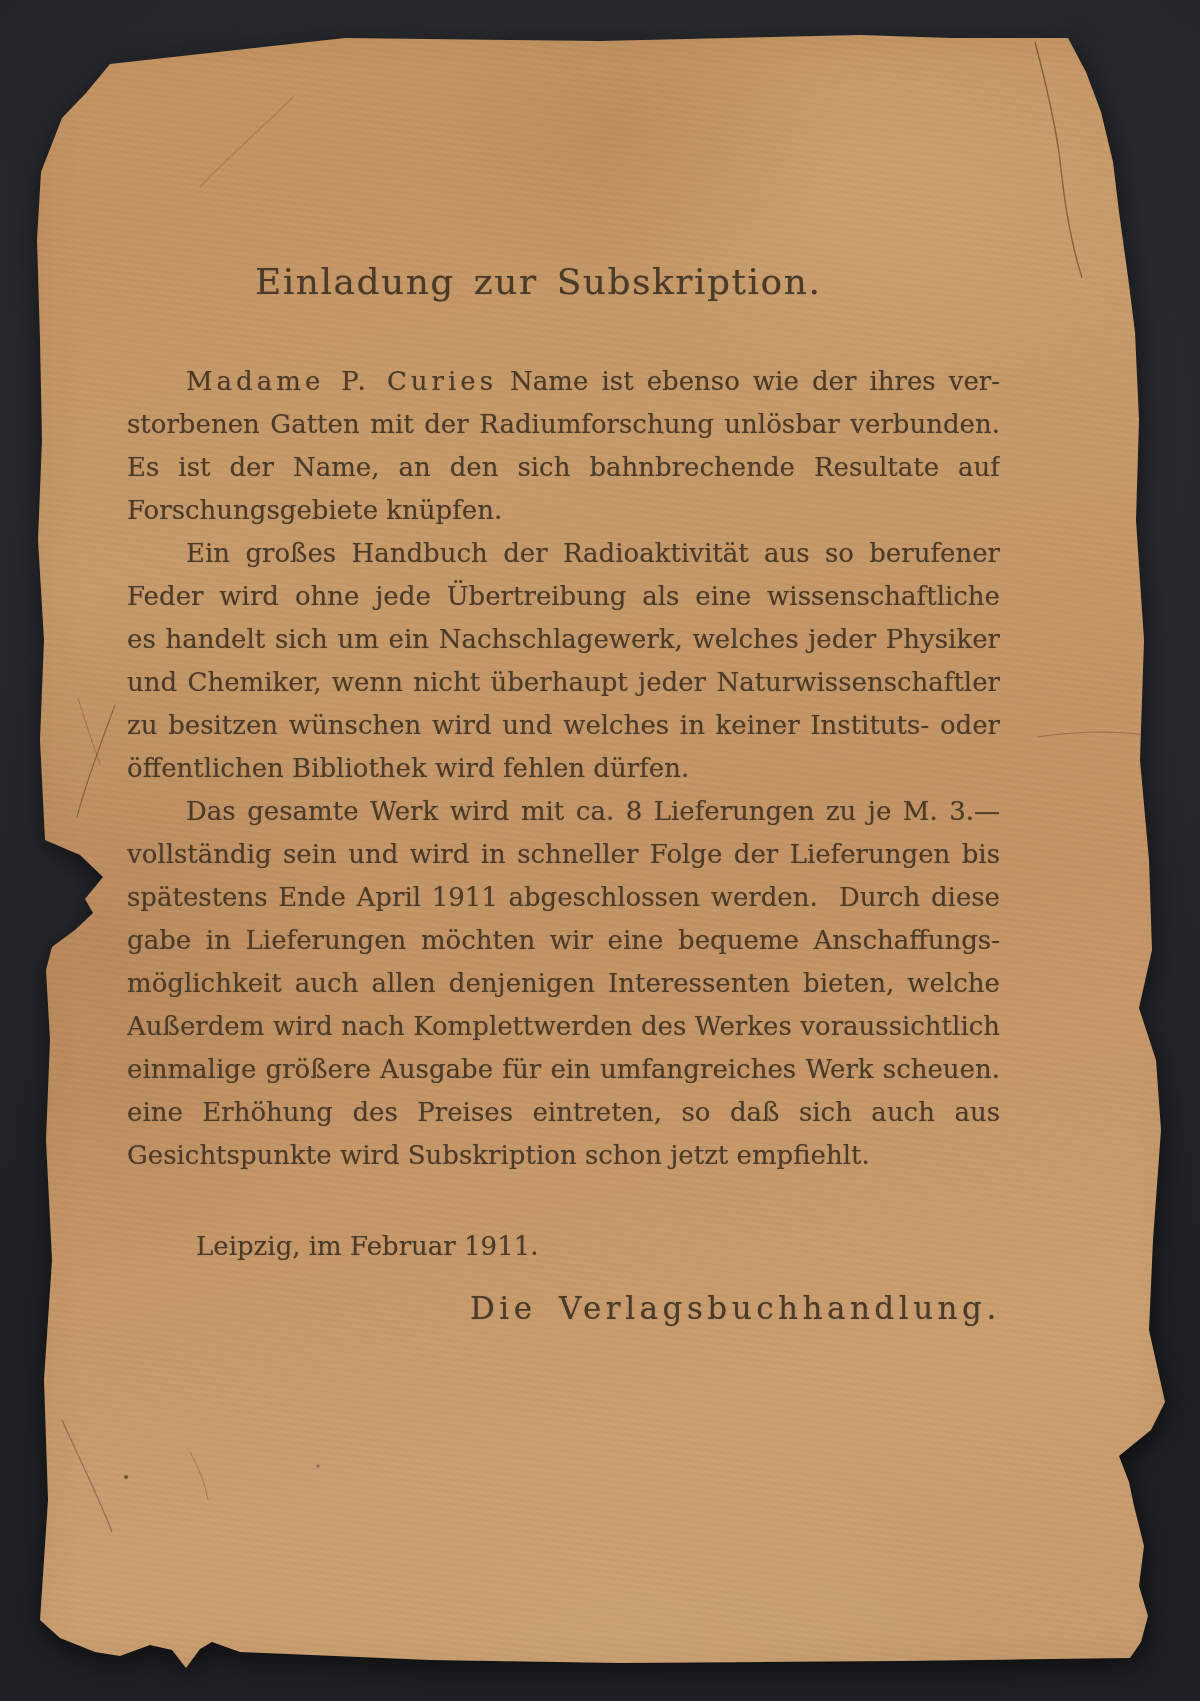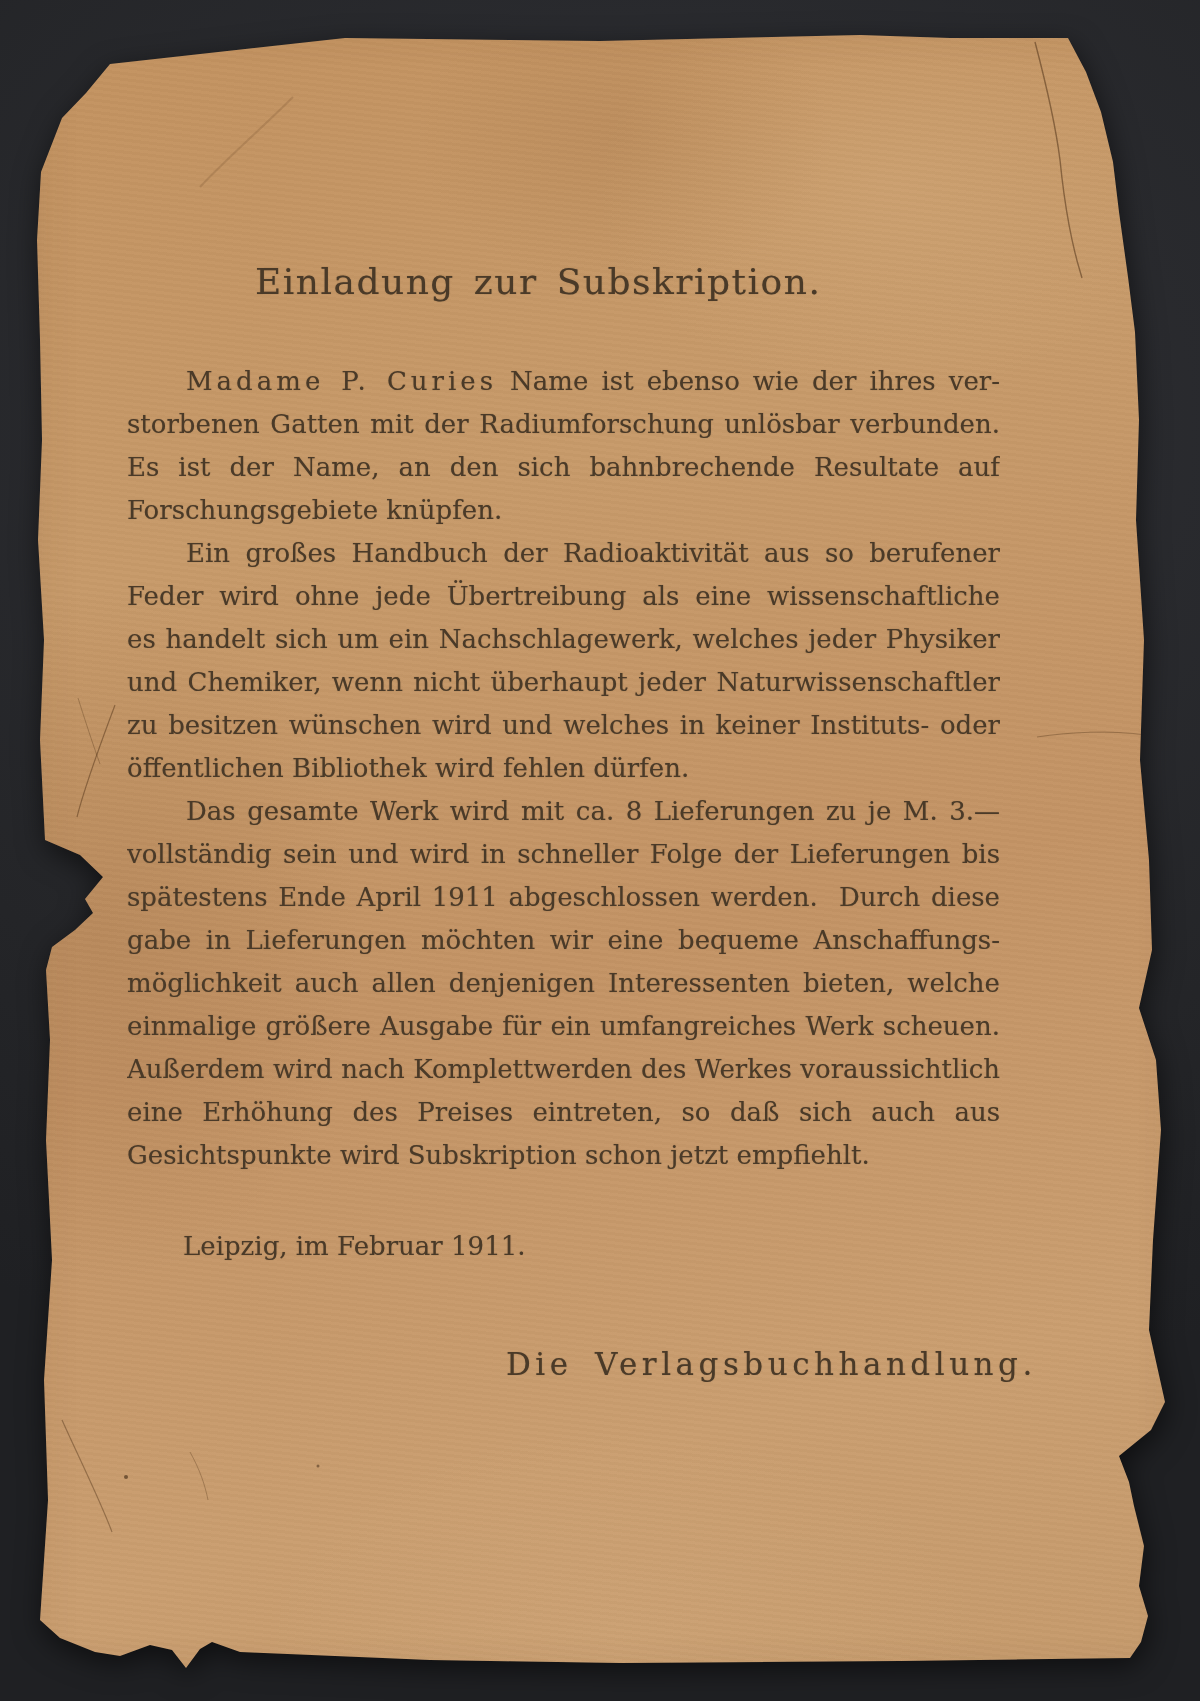--- a/index.html
+++ b/index.html
@@ -86,36 +86,35 @@
     text-align-last: left;
   }
   .bline.indent {
     padding-left: 59px;
   }
   .sperr {
     letter-spacing: 4px;
   }
   .dateline {
     position: absolute;
-    left: 183px;
+    left: 196px;
     top: 1225px;
     font-size: 26px;
     line-height: 43px;
     white-space: nowrap;
   }
   .signature {
     position: absolute;
     left: 470px;
-    top: 1344px;
+    top: 1288px;
     font-size: 31px;
     line-height: 40px;
     letter-spacing: 4.5px;
     word-spacing: 8px;
     white-space: nowrap;
-    margin-left: 36px;
   }
   .tear-overlay {
     position: absolute;
     inset: 0;
     pointer-events: none;
   }
 </style>
 </head>
 <body>
 
@@ -134,22 +133,22 @@
           <div class="bline">Feder wird ohne jede Übertreibung als eine wissenschaftliche</div>
           <div class="bline">es handelt sich um ein Nachschlagewerk, welches jeder Physiker</div>
           <div class="bline">und Chemiker, wenn nicht überhaupt jeder Naturwissenschaftler</div>
           <div class="bline">zu besitzen wünschen wird und welches in keiner Instituts- oder</div>
           <div class="bline pend">öffentlichen Bibliothek wird fehlen dürfen.</div>
           <div class="bline indent">Das gesamte Werk wird mit ca. 8 Lieferungen zu je M. 3.—</div>
           <div class="bline">vollständig sein und wird in schneller Folge der Lieferungen bis</div>
           <div class="bline">spätestens Ende April 1911 abgeschlossen werden.&nbsp; Durch diese Aus-</div>
           <div class="bline">gabe in Lieferungen möchten wir eine bequeme Anschaffungs-</div>
           <div class="bline">möglichkeit auch allen denjenigen Interessenten bieten, welche die</div>
+          <div class="bline">Außerdem wird nach Komplettwerden des Werkes voraussichtlich</div>
           <div class="bline">einmalige größere Ausgabe für ein umfangreiches Werk scheuen.</div>
-          <div class="bline">Außerdem wird nach Komplettwerden des Werkes voraussichtlich</div>
           <div class="bline">eine Erhöhung des Preises eintreten, so daß sich auch aus diesem</div>
           <div class="bline pend">Gesichtspunkte wird Subskription schon jetzt empfiehlt.</div>
         </div>
 
       <div class="dateline ink">Leipzig, im Februar 1911.</div>
 
       <div class="signature ink">Die Verlagsbuchhandlung.</div>
 
       <svg class="tear-overlay" width="1200" height="1701" viewBox="0 0 1200 1701">
 

